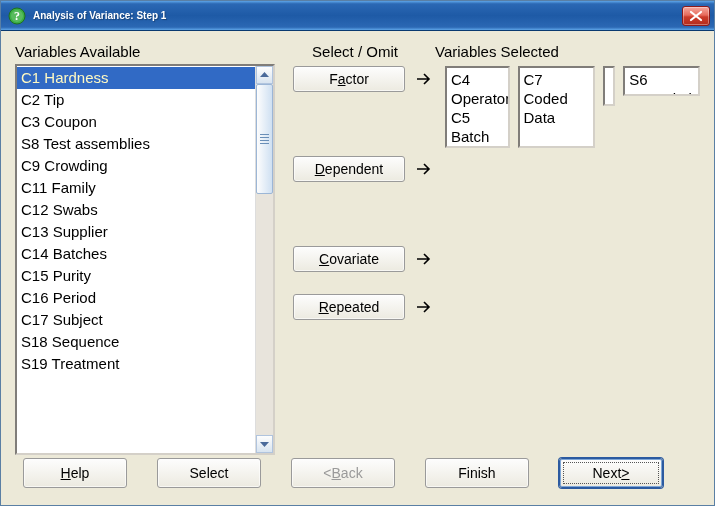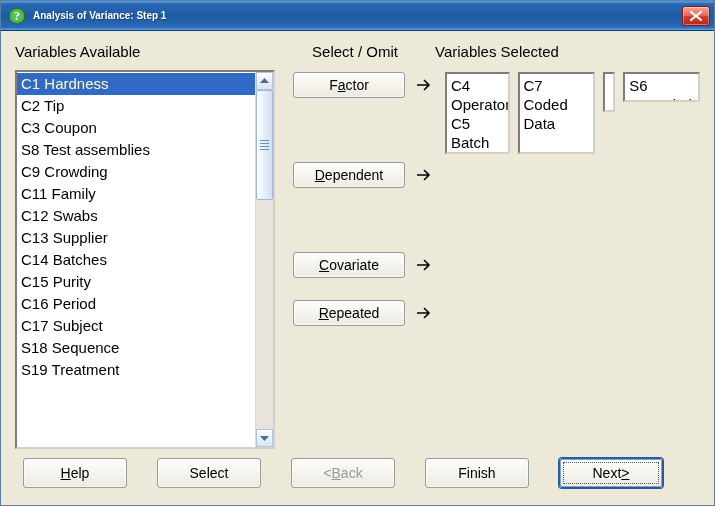--- a/index.html
+++ b/index.html
@@ -38,21 +38,21 @@
     background: linear-gradient(to bottom, #f5a89e 0%, #e76b5c 45%, #cc3b2a 55%, #b32c1c 100%);
     display: flex; align-items: center; justify-content: center;
     color: #fff; font-weight: bold;
     cursor: pointer;
     box-shadow: inset 0 0 0 1px rgba(255,255,255,0.35);
   }
   .close-btn svg { display:block; }
   .body {
     flex: 1;
     padding: 12px 14px 10px 14px;
-    display: flex; flex-direction: column; gap: 6px;
+    display: flex; flex-direction: column;
   }
   .headers {
     display: flex;
     margin-bottom: 4px;
   }
   .headers .h-left { width: 260px; font-size: 15px; }
   .headers .h-mid { flex: 0 0 160px; text-align: center; font-size: 15px; }
   .headers .h-right { flex: 1; text-align: left; font-size: 15px; padding-right: 4px;}
   .main-row {
     display: flex;

